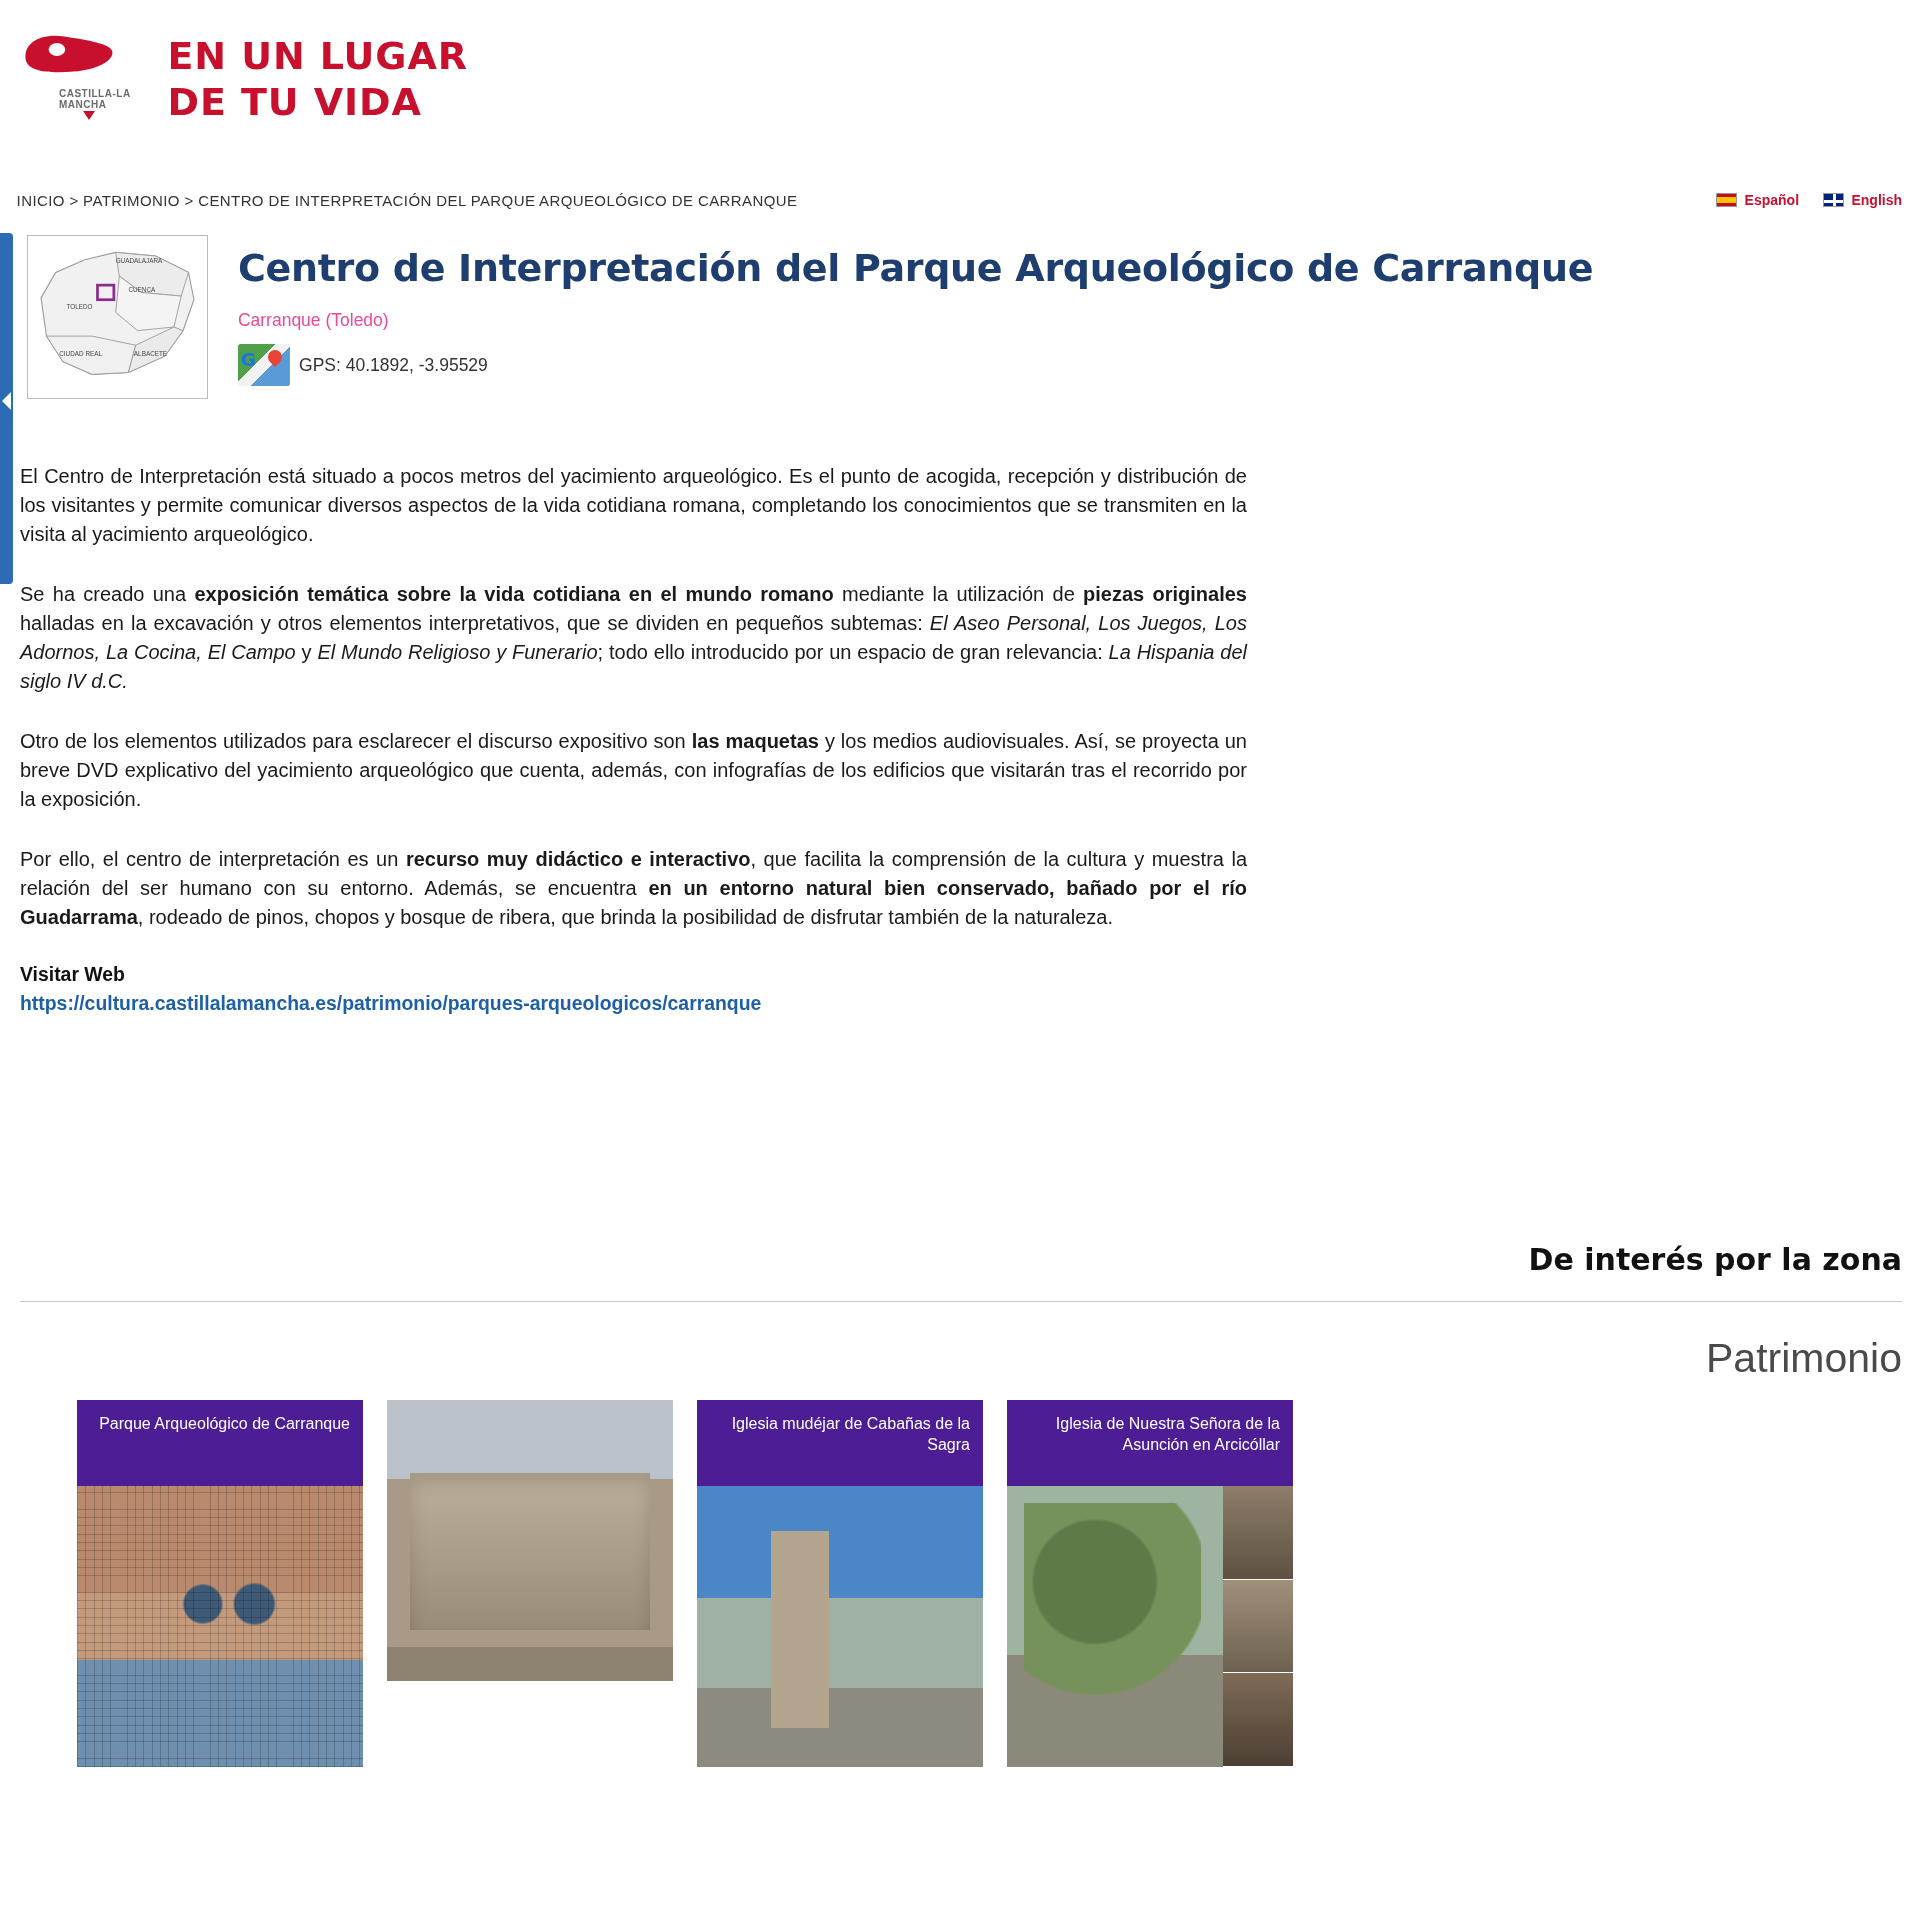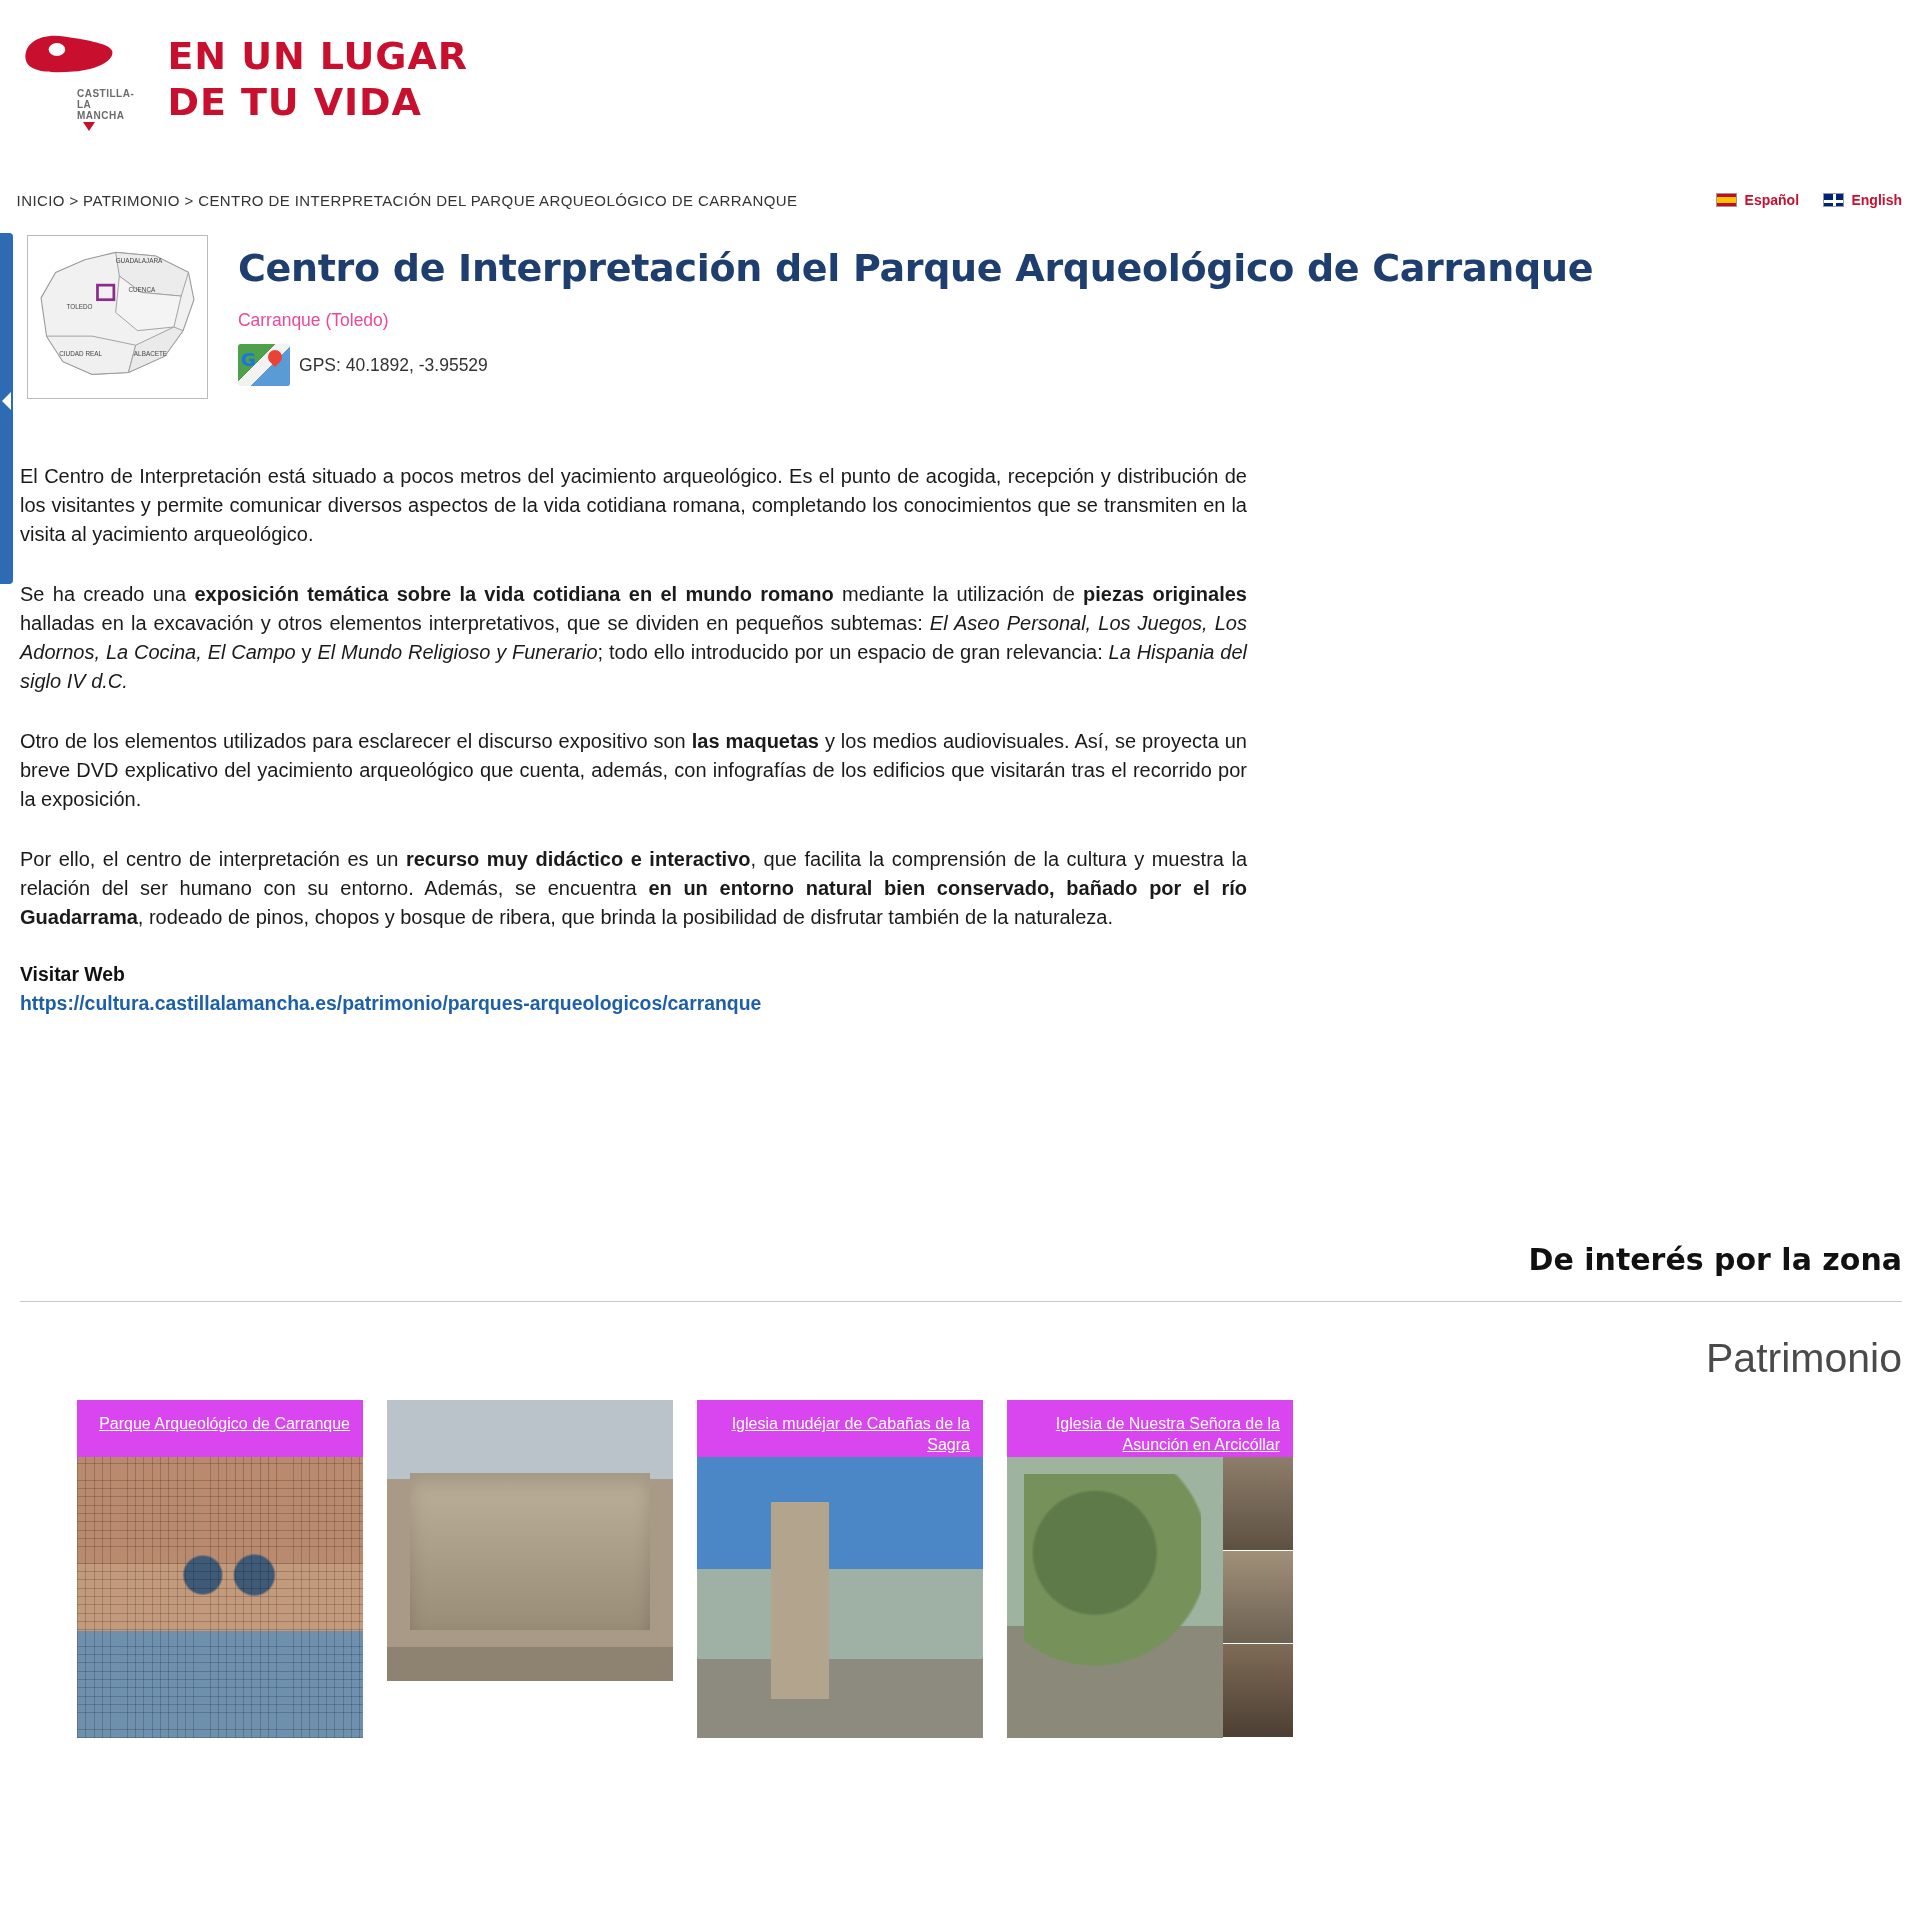--- a/index.html
+++ b/index.html
@@ -20,21 +20,21 @@
   }
   .logo-wrap { display: flex; align-items: flex-start; }
   .logo-mark { width: 118px; position: relative; }
   .logo-shape { width: 96px; height: 48px; }
   .logo-sub {
     font-size: 10px;
     line-height: 11px;
     color: #6b6b6b;
     letter-spacing: 0.5px;
     margin-top: 5.5px;
-    margin-left: 57px;
+    margin-left: 39px;
     font-weight: bold;
   }
   .logo-arrow {
     margin-left: 63px;
     margin-top: 1.8px;
     width: 0; height: 0;
     border-left: 6.5px solid transparent;
     border-right: 6.5px solid transparent;
     border-top: 9.2px solid #c8102e;
   }
@@ -224,27 +224,26 @@
     display: flex;
     gap: 24px;
     padding-left: 57px;
   }
   .card {
     width: 286px;
     background: #fff;
     cursor: pointer;
   }
   .card-caption {
-    background: #d946ef;
+    background: #4c1d95;
     color: #fff;
     font-size: 16px;
     line-height: 21px;
     padding: 13px 13px 14.8px 13px;
-    height: 57px;
-    text-decoration: underline;
+    height: 86px;
   }
   .card-img {
     width: 286px;
     height: 281px;
     position: relative;
     overflow: hidden;
     display: block;
   }
 
   

